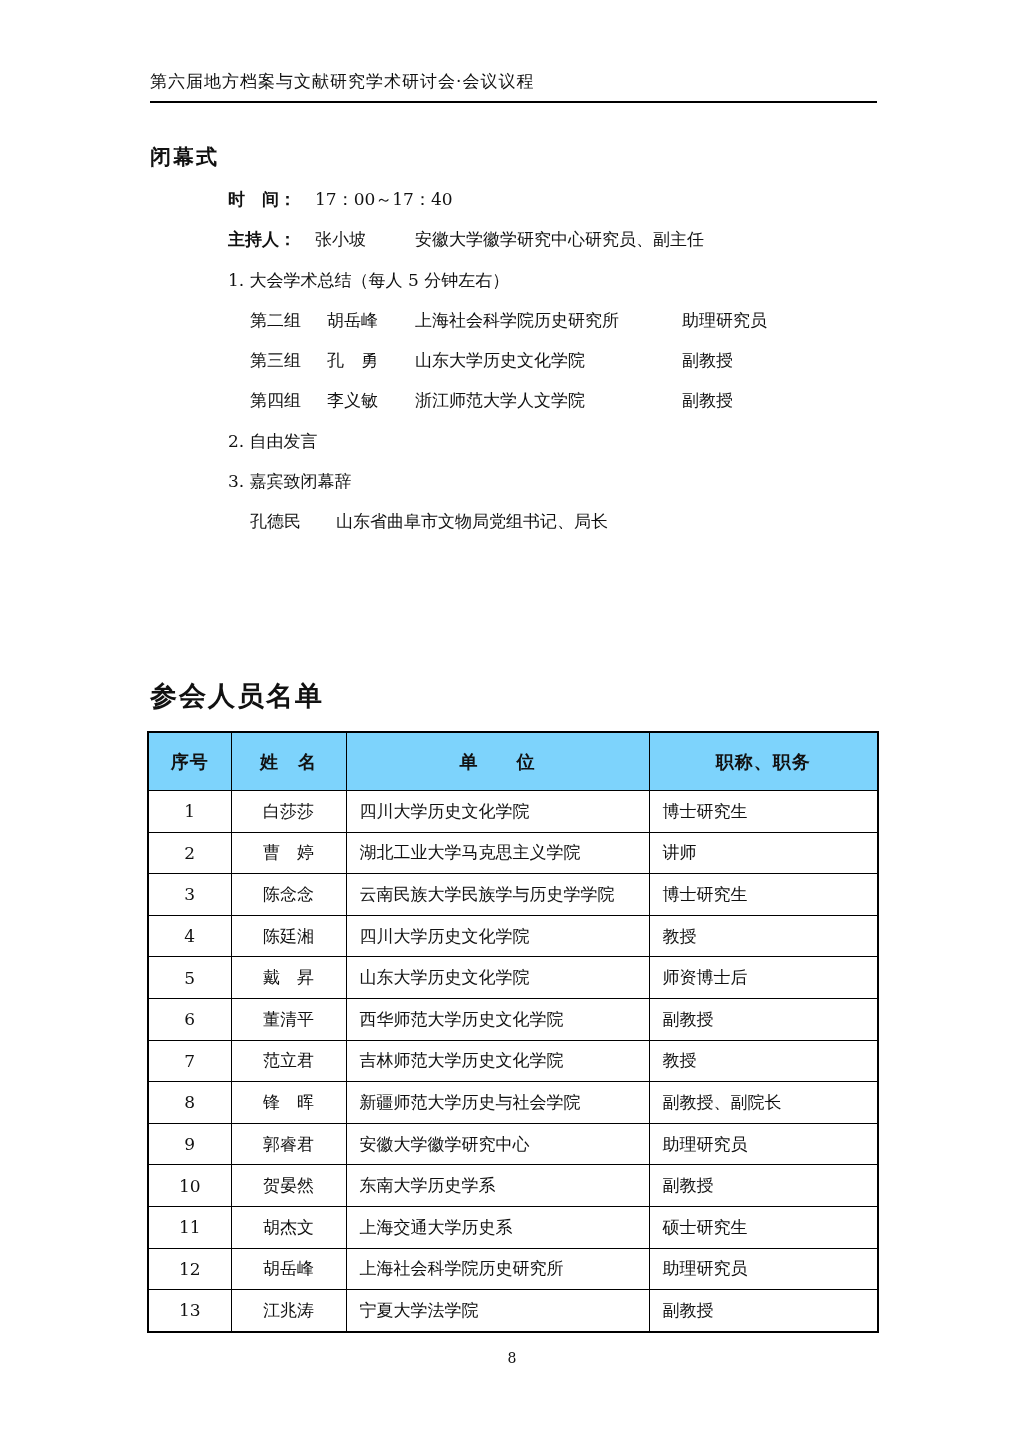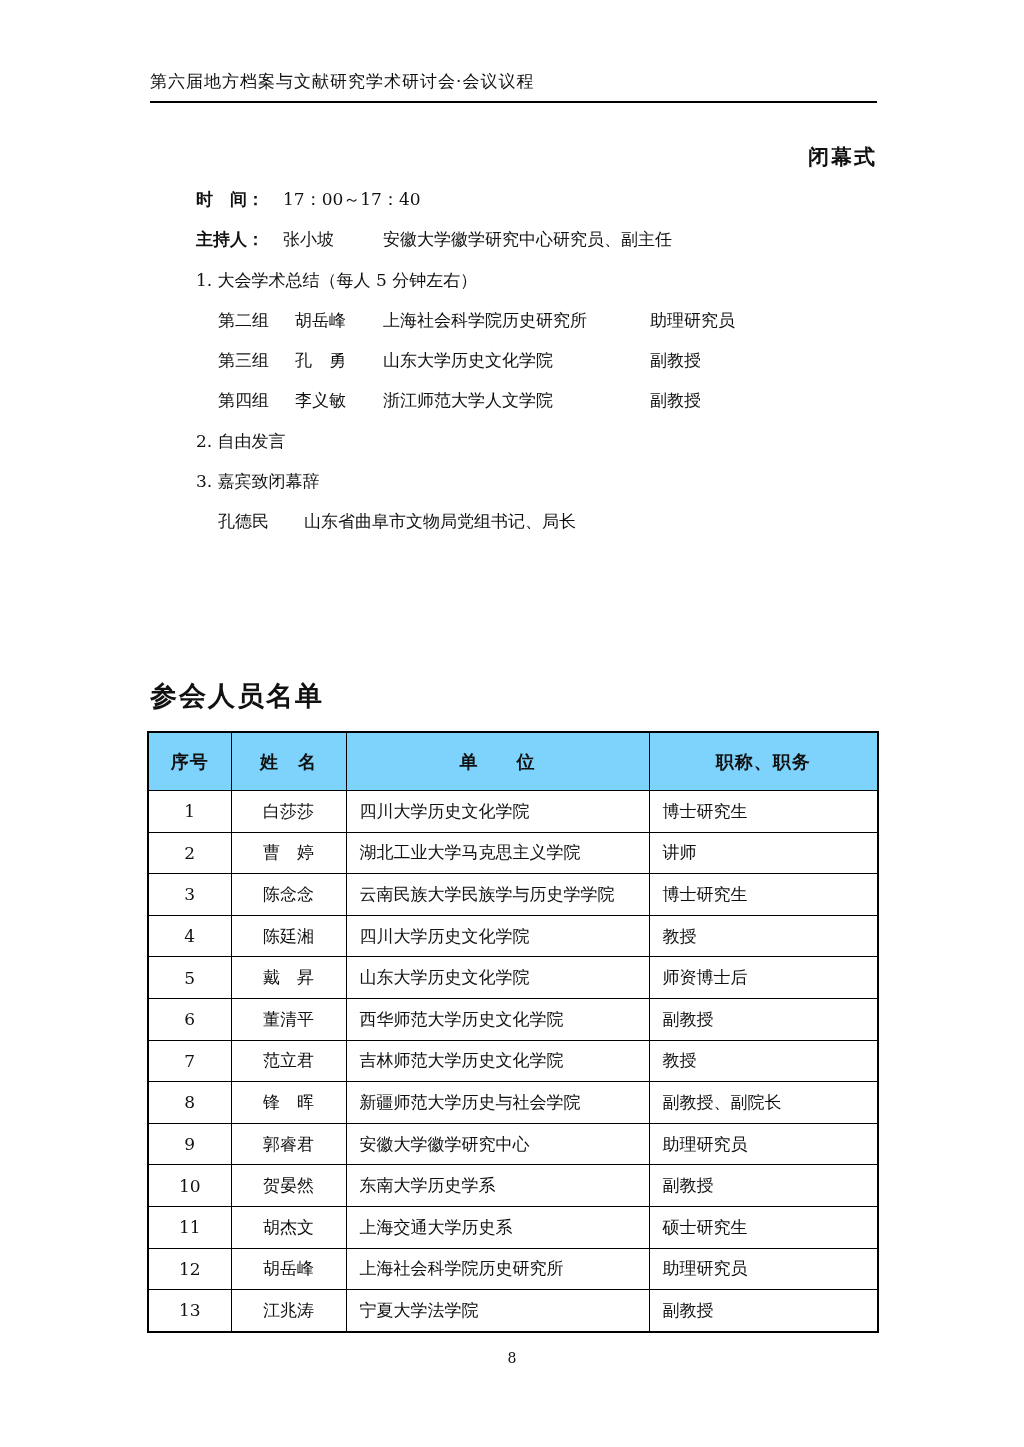--- a/index.html
+++ b/index.html
@@ -6,25 +6,25 @@
   .page{
     position:relative;width:1024px;height:1447px;background:#ffffff;
     font-family:"DejaVu Serif","Liberation Serif",serif;color:#111;
     overflow:hidden;
   }
   .doc-header{
     position:absolute;top:70px;left:150px;width:727px;text-align:left;
     font-size:17px;letter-spacing:1px;padding-bottom:8px;border-bottom:2px solid #000;
   }
   .closing-title{
-    position:absolute;top:143px;left:150px;width:727px;text-align:right;
+    position:absolute;top:143px;left:150px;width:727px;text-align:left;
     font-size:21px;font-weight:bold;letter-spacing:2px;
   }
   .content{position:absolute;top:179px;left:196px;width:700px;font-size:17px;}
-  .line{height:40.3px;line-height:40.3px;white-space:nowrap;}
+  .line{height:40.3px;line-height:40.3px;white-space:nowrap;margin-left:32px;}
   .label{font-weight:bold;display:inline-block;width:87px;}
   .host-name{display:inline-block;width:100px;}
   .group-line{padding-left:22px;}
   .g-col1{display:inline-block;width:77px;}
   .g-col2{display:inline-block;width:88px;}
   .g-col3{display:inline-block;width:267px;}
   .speaker-line{padding-left:22px;}
   .speaker-name{display:inline-block;width:86px;}
   .list-title{
     position:absolute;top:678px;left:150px;width:727px;

